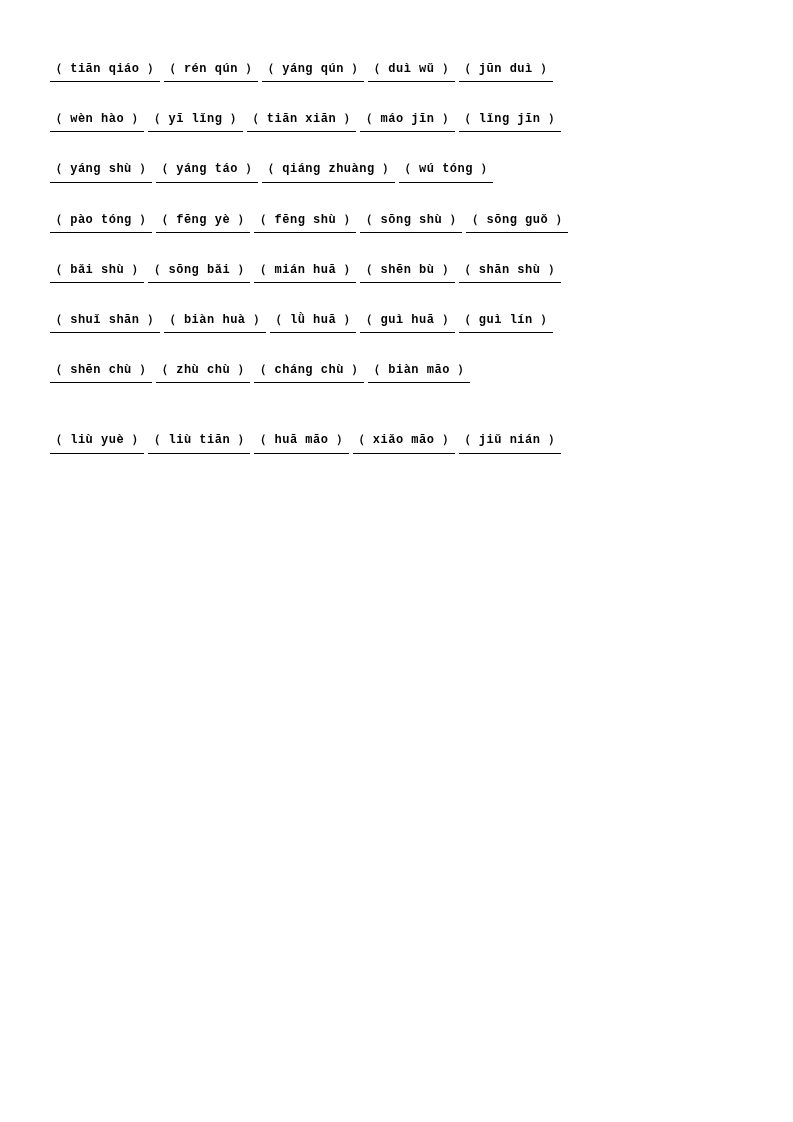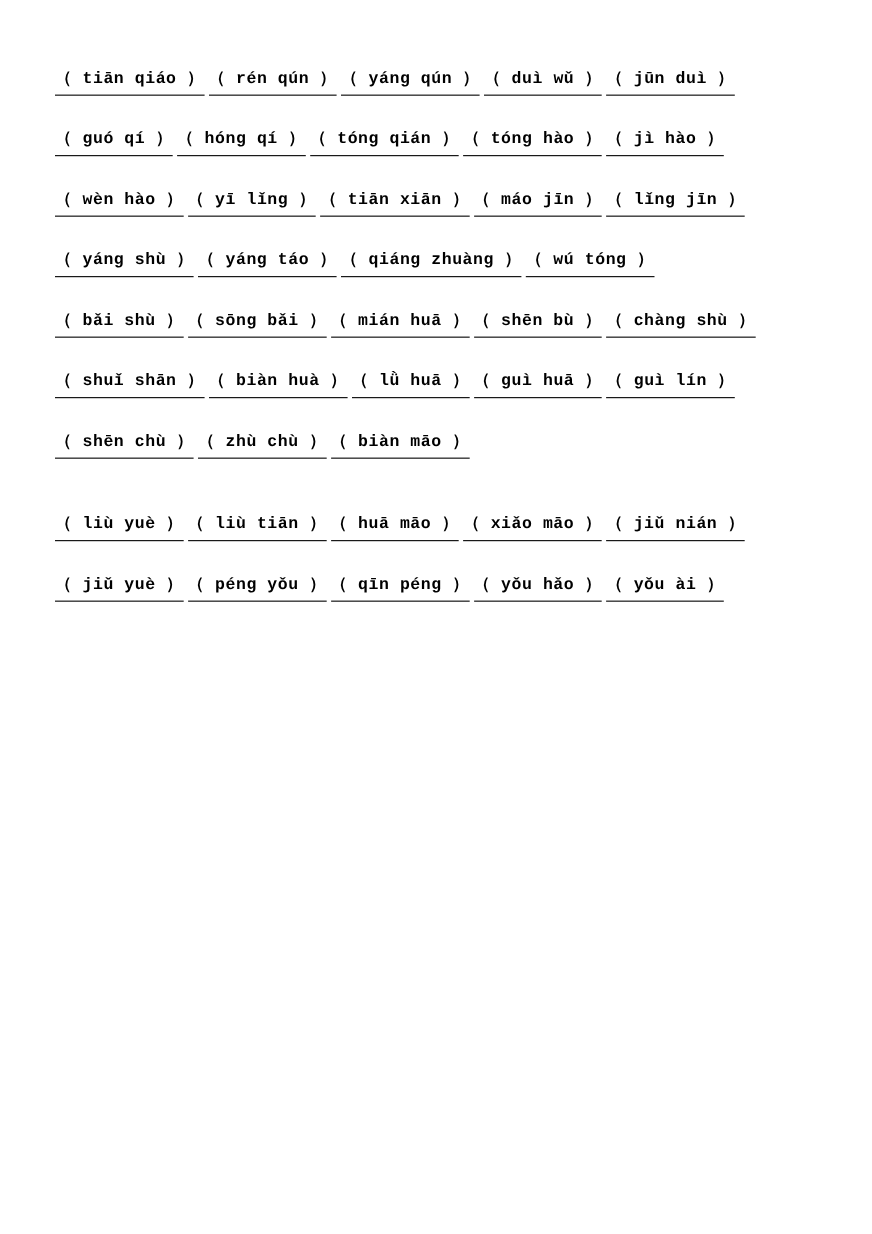--- a/index.html
+++ b/index.html
@@ -23,21 +23,21 @@
       margin-bottom: 28px;
       gap: 0px;
     }
     .item {
       display: inline-flex;
       align-items: flex-end;
       margin-right: 4px;
       padding-bottom: 2px;
       border-bottom: 1.5px solid #000;
       white-space: nowrap;
-      font-size: 15px;
+      font-size: 12px;
       font-weight: bold;
       letter-spacing: 0.5px;
       line-height: 1.6;
     }
     .spacer-row {
       height: 20px;
     }
   </style>
 </head>
 <body>
@@ -45,67 +45,61 @@
 <div class="page">
   <div id="rows-container">
       <div class="row">
         <span class="item">（ tiān qiáo ）</span>
         <span class="item">（ rén qún ）</span>
         <span class="item">（ yáng qún ）</span>
         <span class="item">（ duì wǔ ）</span>
         <span class="item">（ jūn duì ）</span>
       </div>
       <div class="row">
-        <span class="item">（ guó qí ）</span>
-        <span class="item">（ hóng qí ）</span>
-        <span class="item">（ tóng qián ）</span>
-        <span class="item">（ tóng hào ）</span>
-        <span class="item">（ jì hào ）</span>
-      </div>
-      <div class="row">
         <span class="item">（ wèn hào ）</span>
         <span class="item">（ yī lǐng ）</span>
         <span class="item">（ tiān xiān ）</span>
         <span class="item">（ máo jīn ）</span>
         <span class="item">（ lǐng jīn ）</span>
       </div>
       <div class="row">
         <span class="item">（ yáng shù ）</span>
         <span class="item">（ yáng táo ）</span>
         <span class="item">（ qiáng zhuàng ）</span>
         <span class="item">（ wú tóng ）</span>
       </div>
       <div class="row">
+        <span class="item">（ pào tóng ）</span>
+        <span class="item">（ fēng yè ）</span>
+        <span class="item">（ fēng shù ）</span>
+        <span class="item">（ sōng shù ）</span>
+        <span class="item">（ sōng guǒ ）</span>
+      </div>
+      <div class="row">
         <span class="item">（ bǎi shù ）</span>
         <span class="item">（ sōng bǎi ）</span>
         <span class="item">（ mián huā ）</span>
         <span class="item">（ shēn bù ）</span>
-        <span class="item">（ chàng shù ）</span>
+        <span class="item">（ shān shù ）</span>
       </div>
       <div class="row">
         <span class="item">（ shuǐ shān ）</span>
         <span class="item">（ biàn huà ）</span>
         <span class="item">（ lǜ huā ）</span>
         <span class="item">（ guì huā ）</span>
         <span class="item">（ guì lín ）</span>
       </div>
       <div class="row">
         <span class="item">（ shēn chù ）</span>
         <span class="item">（ zhù chù ）</span>
+        <span class="item">（ cháng chù ）</span>
         <span class="item">（ biàn māo ）</span>
       </div>
       <div class="spacer-row"></div>
       <div class="row">
         <span class="item">（ liù yuè ）</span>
         <span class="item">（ liù tiān ）</span>
         <span class="item">（ huā māo ）</span>
         <span class="item">（ xiǎo māo ）</span>
         <span class="item">（ jiǔ nián ）</span>
       </div>
-      <div class="row">
-        <span class="item">（ jiǔ yuè ）</span>
-        <span class="item">（ péng yǒu ）</span>
-        <span class="item">（ qīn péng ）</span>
-        <span class="item">（ yǒu hǎo ）</span>
-        <span class="item">（ yǒu ài ）</span>
-      </div>
     </div>
 </div>
 
 </body></html>

